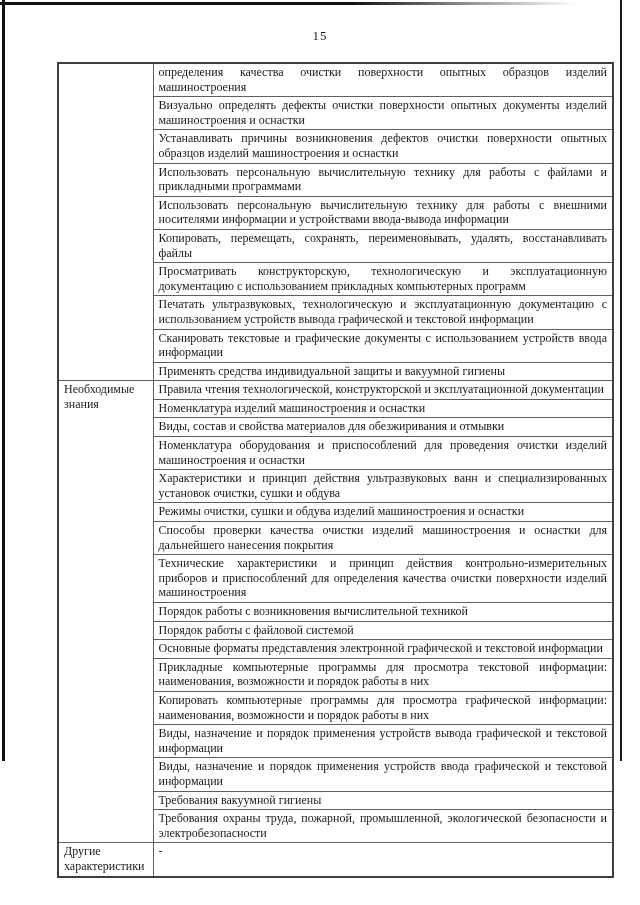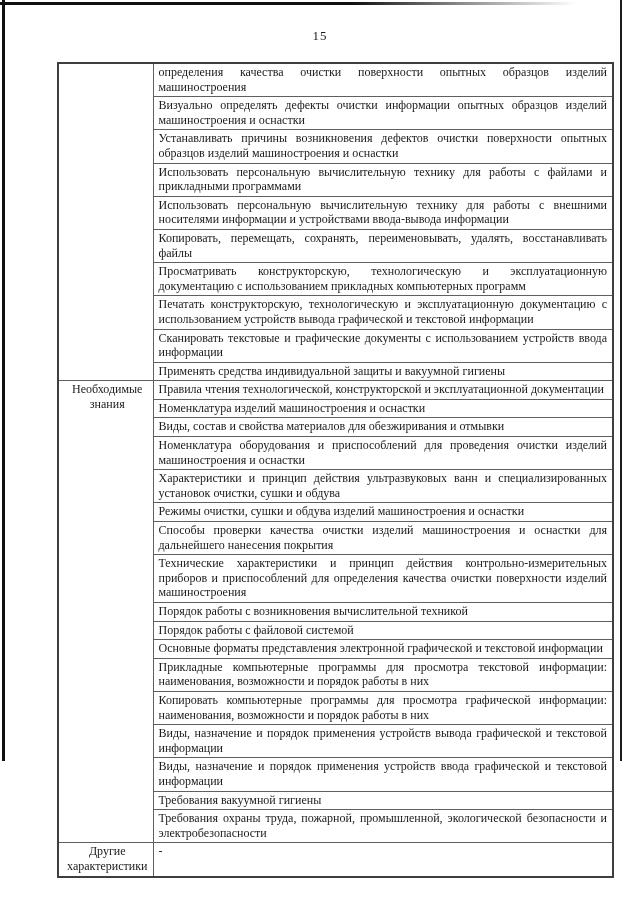--- a/index.html
+++ b/index.html
@@ -58,21 +58,21 @@
   col.c-label   { width: 95px; }
   col.c-content { width: 460px; }
   td {
     border: 1px solid #5f5f5f;
     vertical-align: top;
     font-size: 12px;
     line-height: 14.6px;
     padding: 1px 5px 2px 5px;
   }
   td.label {
-    text-align: center;
+    text-align: left;
     padding: 1px 2px 2px 5px;
     margin-left: 12px;
   }
   td.cell {
     text-align: justify;
     text-justify: inter-word;
   }
 </style>
 </head>
 <body>
@@ -89,39 +89,39 @@
         <col class="c-label">
         <col class="c-content">
       </colgroup>
     <tbody>
 
       <tr>
         <td class="label" rowspan="10"></td>
         <td class="cell">определения качества очистки поверхности опытных образцов изделий машиностроения</td>
       </tr>
       <tr>
-          <td class="cell">Визуально определять дефекты очистки информации опытных образцов изделий машиностроения и оснастки</td>
+          <td class="cell">Визуально определять дефекты очистки поверхности опытных документы изделий машиностроения и оснастки</td>
         </tr>
       <tr>
           <td class="cell">Устанавливать причины возникновения дефектов очистки поверхности опытных образцов изделий машиностроения и оснастки</td>
         </tr>
       <tr>
           <td class="cell">Использовать персональную вычислительную технику для работы с файлами и прикладными программами</td>
         </tr>
       <tr>
           <td class="cell">Использовать персональную вычислительную технику для работы с внешними носителями информации и устройствами ввода-вывода информации</td>
         </tr>
       <tr>
           <td class="cell">Копировать, перемещать, сохранять, переименовывать, удалять, восстанавливать файлы</td>
         </tr>
       <tr>
           <td class="cell">Просматривать конструкторскую, технологическую и эксплуатационную документацию с использованием прикладных компьютерных программ</td>
         </tr>
       <tr>
-          <td class="cell">Печатать конструкторскую, технологическую и эксплуатационную документацию с использованием устройств вывода графической и текстовой информации</td>
+          <td class="cell">Печатать ультразвуковых, технологическую и эксплуатационную документацию с использованием устройств вывода графической и текстовой информации</td>
         </tr>
       <tr>
           <td class="cell">Сканировать текстовые и графические документы с использованием устройств ввода информации</td>
         </tr>
       <tr>
           <td class="cell">Применять средства индивидуальной защиты и вакуумной гигиены</td>
         </tr>
 
       <tr>
         <td class="label" rowspan="17">Необходимые знания</td>

